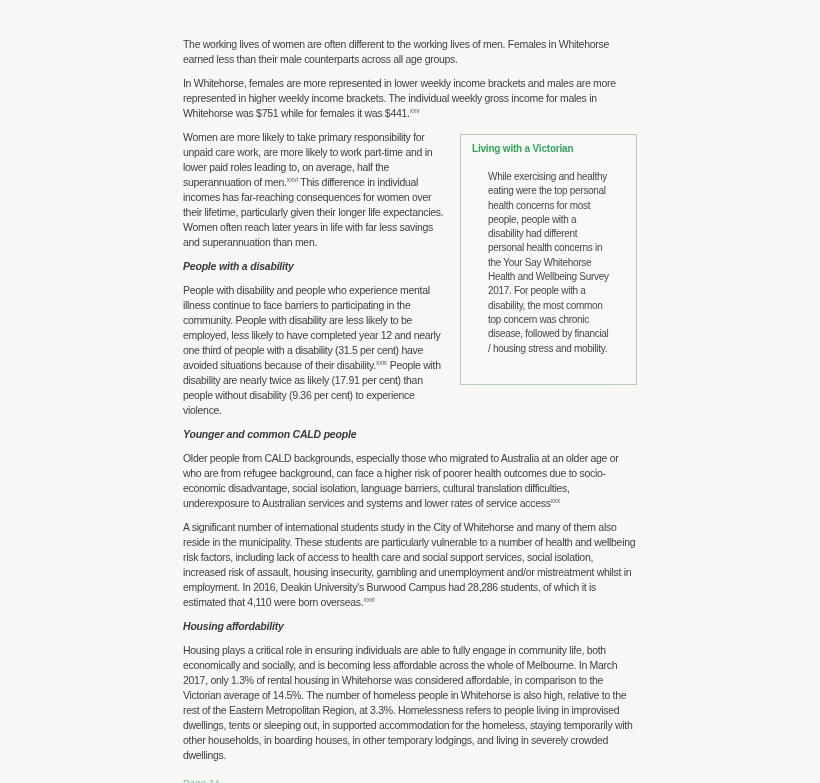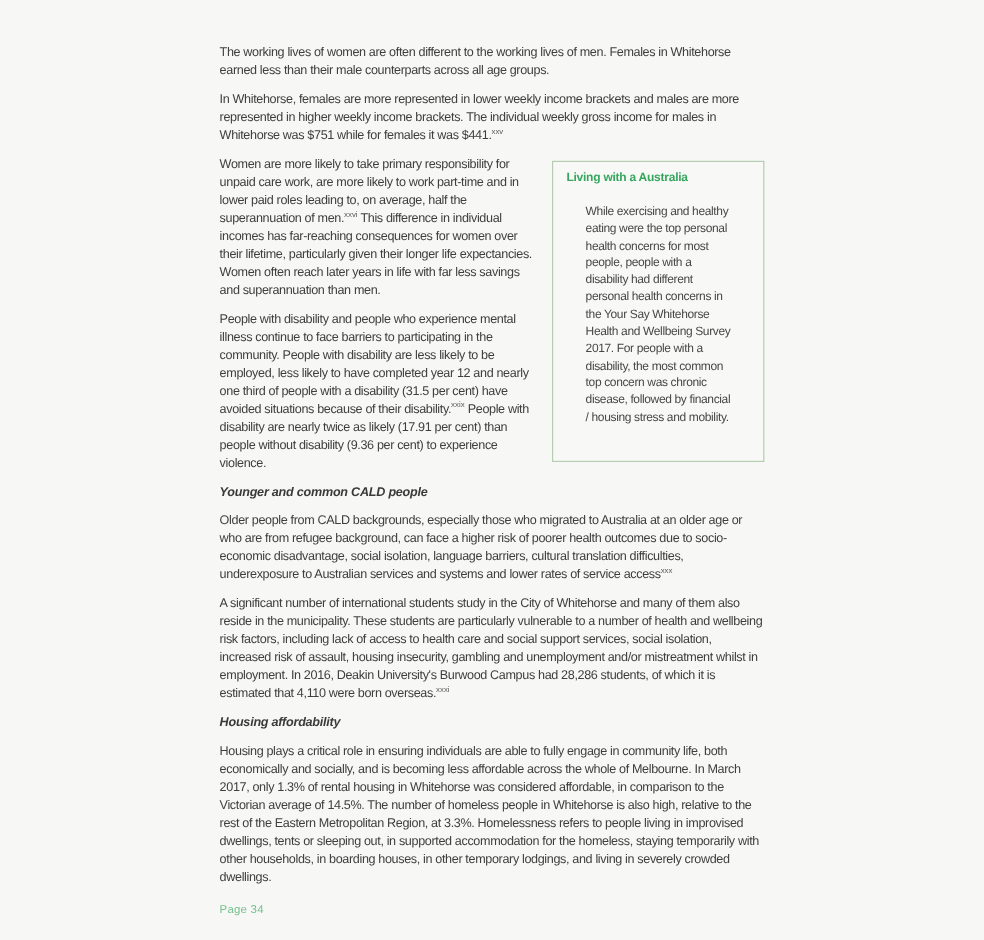--- a/index.html
+++ b/index.html
@@ -78,26 +78,27 @@
 <body>
 
 <div class="page">
   <div class="content">
 
     <p class="body">The working lives of women are often different to the working lives of men.  Females in Whitehorse earned less than their male counterparts across all age groups.</p>
 
     <p class="body"><span>In Whitehorse, females are more represented in lower weekly income brackets and males are more represented in higher weekly income brackets. The individual weekly gross income for males in Whitehorse was $751 while for females it was $441.</span><sup class="cite">xxv</sup></p>
 
     <aside class="callout">
-      <h3>Living with a Australia</h3>
+      <h3>Living with a Victorian</h3>
       <p>While exercising and healthy eating were the top personal health concerns for most people, people with a disability had different personal health concerns in the Your Say Whitehorse Health and Wellbeing Survey 2017.  For people with a disability, the most common top concern was chronic disease, followed by financial / housing stress and mobility.</p>
     </aside>
 
     <p class="body"><span>Women are more likely to take primary responsibility for unpaid care work, are more likely to work part-time and in lower paid roles leading to, on average, half the superannuation of men.</span><sup class="cite">xxvi</sup><span>  This difference in individual incomes has far-reaching consequences for women over their lifetime, particularly given their longer life expectancies.  Women often reach later years in life with far less savings and superannuation than men.</span></p>
 
+    <h2 class="subhead">People with a disability</h2>
 
     <p class="body"><span>People with disability and people who experience mental illness continue to face barriers to participating in the community. People with disability are less likely to be employed, less likely to have completed year 12 and nearly one third of people with a disability (31.5 per cent) have avoided situations because of their disability.</span><sup class="cite">xxix</sup><span>  People with disability are nearly twice as likely (17.91 per cent) than people without disability (9.36 per cent) to experience violence.</span></p>
 
     <h2 class="subhead">Younger and common CALD people</h2>
 
     <p class="body"><span>Older people from CALD backgrounds, especially those who migrated to Australia at an older age or who are from refugee background, can face a higher risk of poorer health outcomes due to socio-economic disadvantage, social isolation, language barriers, cultural translation difficulties, underexposure to Australian services and systems and lower rates of service access</span><sup class="cite">xxx</sup></p>
 
     <p class="body"><span>A significant number of international students study in the City of Whitehorse and many of them also reside in the municipality. These students are particularly vulnerable to a number of health and wellbeing risk factors, including lack of access to health care and social support services, social isolation, increased risk of assault, housing insecurity, gambling and unemployment and/or mistreatment whilst in employment. In 2016, Deakin University's Burwood Campus had 28,286 students, of which it is estimated that 4,110 were born overseas.</span><sup class="cite">xxxi</sup></p>
 
     <h2 class="subhead">Housing affordability</h2>

